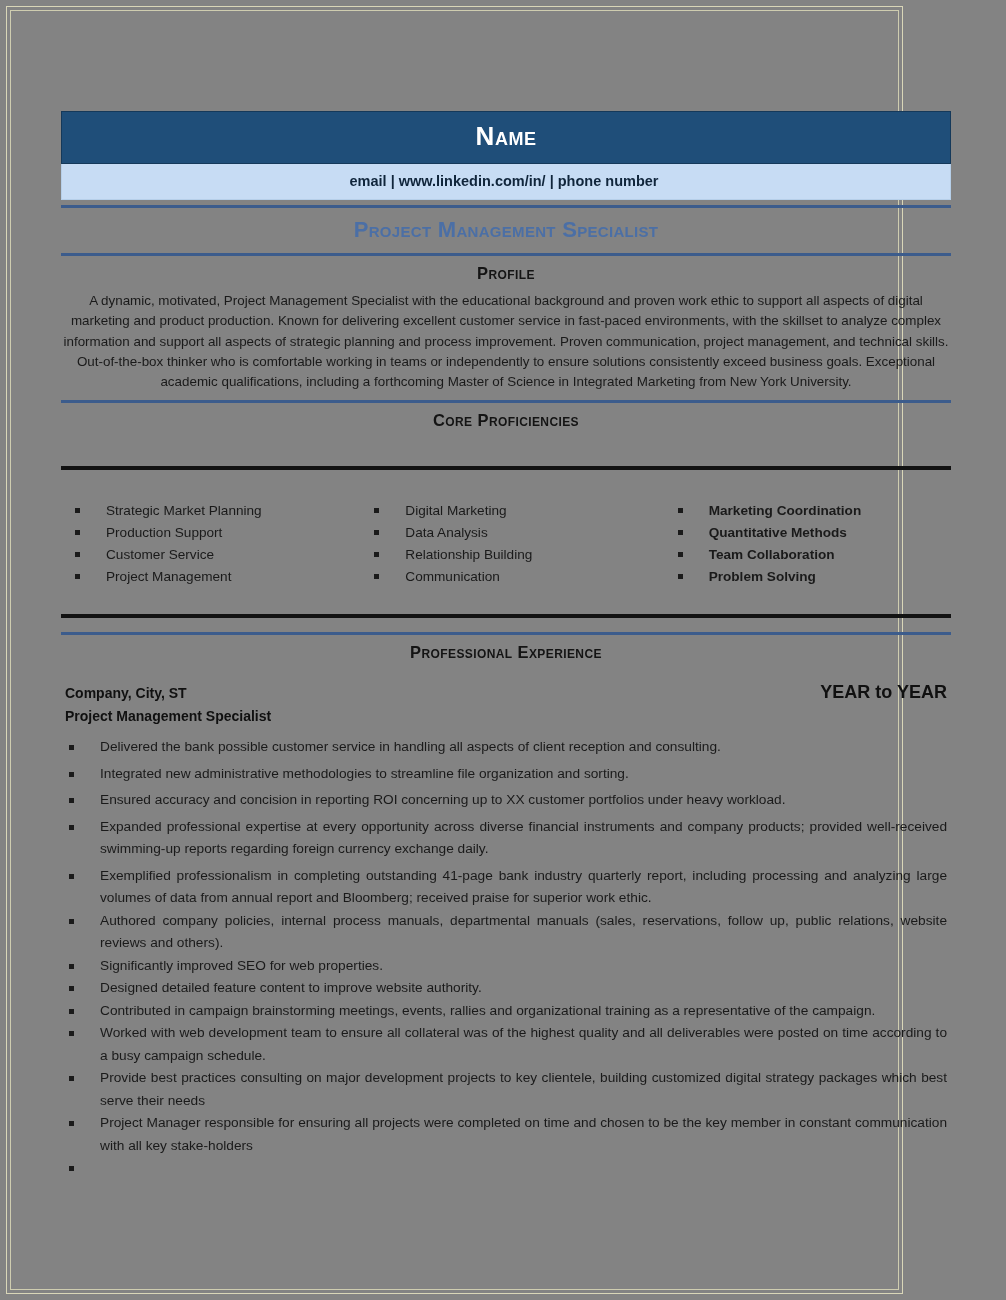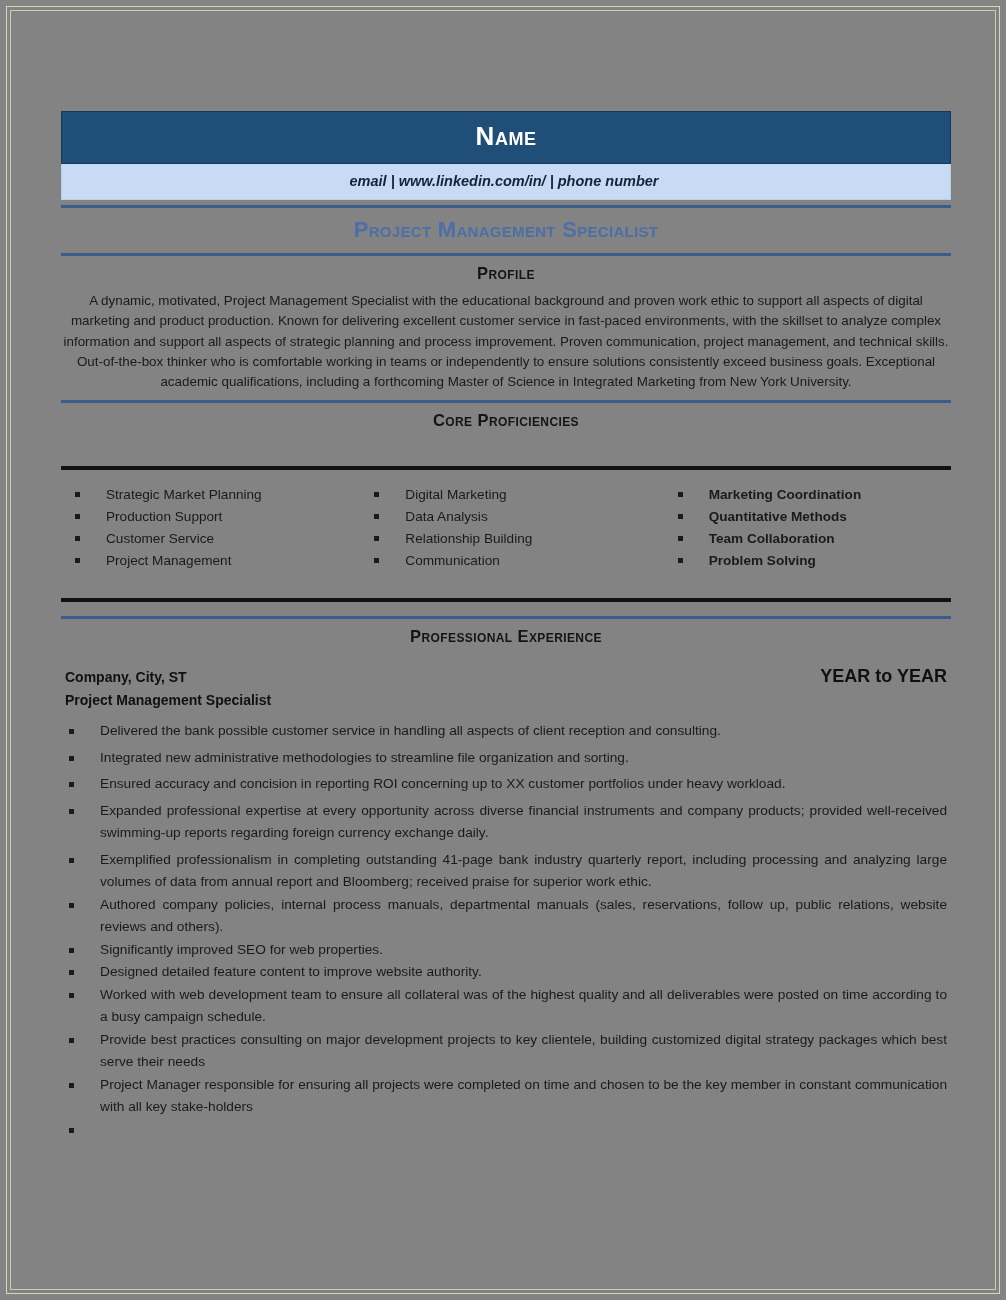--- a/index.html
+++ b/index.html
@@ -12,21 +12,21 @@
     background: #838383;
     font-family: "Liberation Sans", sans-serif;
     overflow: hidden;
   }
 
   
   .page-frame {
     position: absolute;
     left: 6px;
     top: 6px;
-    width: 994px;
+    width: 897px;
     height: 1288px;
     box-sizing: border-box;
     border: 1px solid #d9d6b8;
     background: #838383;
   }
   .page-frame::before {
     content: "";
     position: absolute;
     left: 3px; top: 3px; right: 3px; bottom: 3px;
     border: 1px solid #cfcdb0;
@@ -54,21 +54,20 @@
     font-weight: bold;
     font-variant: small-caps;
     letter-spacing: 0.5px;
   }
   .contact-bar {
     background: #c7dcf4;
     border: 1px solid #b6cfe9;
     border-top: none;
     text-align: center;
     padding: 9px 4px 10px 0;
-    font-style: italic;
   }
   .contact-text {
     color: #10253b;
     font-size: 14.5px;
     font-weight: bold;
   }
 
   .rule-blue {
     height: 3px;
     background: #3c5c8c;
@@ -114,20 +113,21 @@
     font-size: 13.4px;
     line-height: 20.3px;
     padding: 2px 2px 8px 2px;
   }
 
   
   .prof-spacer { height: 30px; }
   .prof-grid {
     display: flex;
     padding: 18px 0 22px 0;
+    margin-top: 16px;
   }
   .prof-col {
     flex: 1;
     padding-left: 14px;
     box-sizing: border-box;
   }
   .prof-col:nth-child(2) { padding-left: 26px; }
   .prof-col:nth-child(3) { padding-left: 30px; font-weight: bold; }
   .prof-item {
     display: flex;
@@ -324,20 +324,24 @@
       <div class="exp-bullet">
           <span class="sq"></span>
           <span class="txt">Significantly improved SEO for web properties.</span>
         </div>
       <div class="exp-bullet">
           <span class="sq"></span>
           <span class="txt">Designed detailed feature content to improve website authority.</span>
         </div>
       <div class="exp-bullet">
           <span class="sq"></span>
+          <span class="txt">Contributed in campaign brainstorming meetings, events, rallies and organizational training as a representative of the campaign.</span>
+        </div>
+      <div class="exp-bullet">
+          <span class="sq"></span>
           <span class="txt">Worked with web development team to ensure all collateral was of the highest quality and all deliverables were posted on time according to a busy campaign schedule.</span>
         </div>
       <div class="exp-bullet">
           <span class="sq"></span>
           <span class="txt">Provide best practices consulting on major development projects to key clientele, building customized digital strategy packages which best serve their needs</span>
         </div>
       <div class="exp-bullet">
           <span class="sq"></span>
           <span class="txt">Project Manager responsible for ensuring all projects were completed on time and chosen to be the key member in constant communication with all key stake-holders</span>
         </div>

